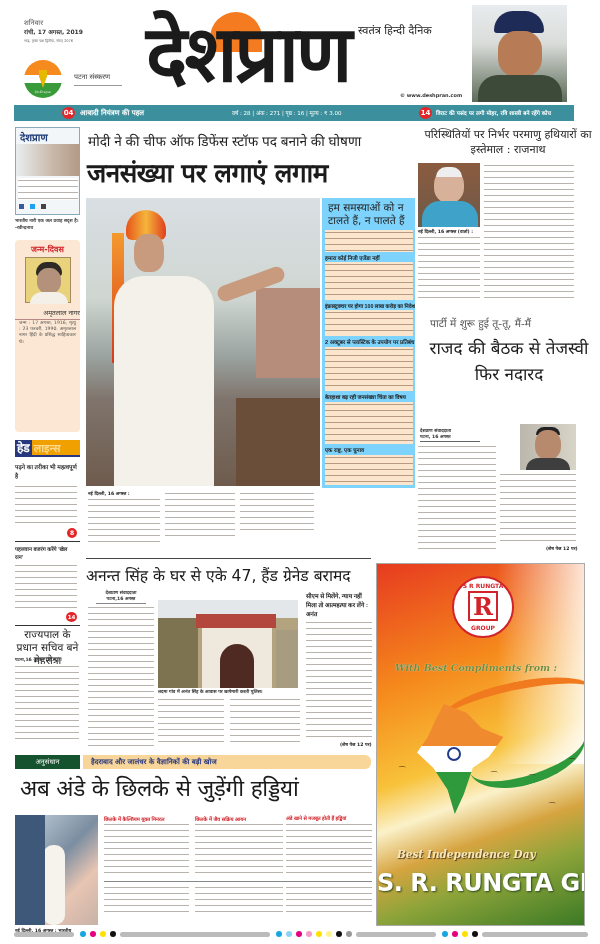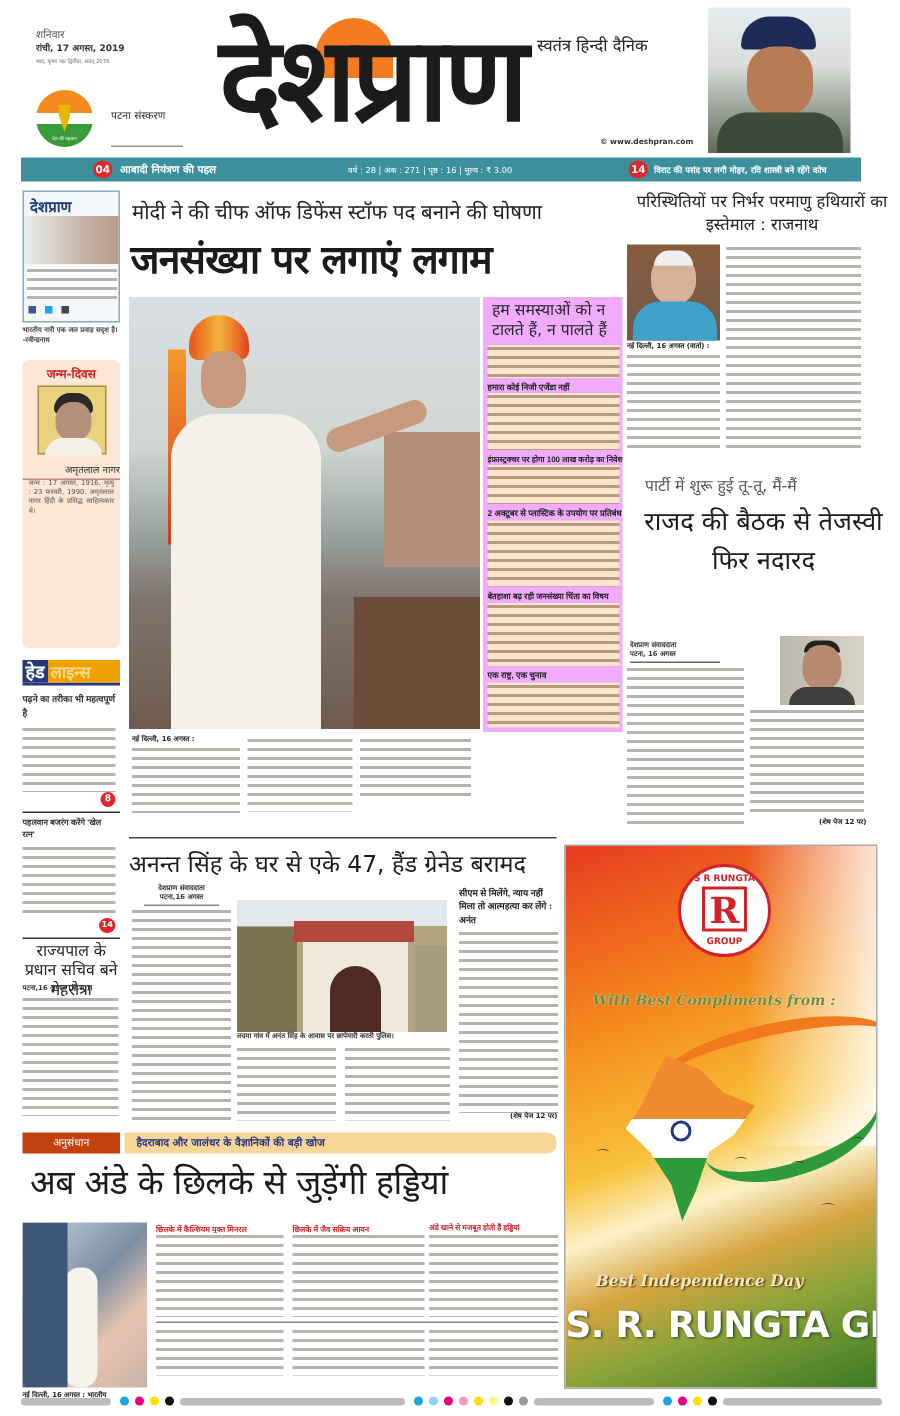--- a/index.html
+++ b/index.html
@@ -17,21 +17,21 @@
 
 <div class="abs" style="left:0;top:0;width:600px;height:105px">
   <div class="abs" style="left:24px;top:18px;font-size:7px;color:#555">शनिवार</div>
   <div class="abs" style="left:24px;top:28px;font-size:6px;font-weight:bold;color:#333">रांची, 17 अगस्त, 2019</div>
   <div class="abs" style="left:24px;top:38px;font-size:3.6px;color:#666;white-space:nowrap">भाद्र, कृष्ण पक्ष द्वितीया, संवत् 2076</div>
 
   <div class="abs" style="left:24px;top:60px;width:38px;height:38px;border-radius:50%;background:linear-gradient(#f58a1f 0 40%,#fff 40% 60%,#3a9b3a 60%);overflow:hidden">
     <div class="abs" style="left:15px;top:10px;width:8px;height:18px;background:#e6b800;clip-path:polygon(50% 100%,0 35%,0 0,100% 0,100% 35%)"></div>
     <div class="abs" style="left:0;top:30px;width:38px;text-align:center;font-size:3px;color:#fff">देश की पहचान</div>
   </div>
-  <div class="abs" style="left:74px;top:72px;font-size:7px;color:#333;border-bottom:1px solid #999;padding-bottom:16px;width:48px">पटना संस्करण</div>
+  <div class="abs" style="left:74px;top:72px;font-size:7px;color:#333;border-bottom:1px solid #999;padding-bottom:4px;width:48px">पटना संस्करण</div>
 
   <div class="abs" style="left:210px;top:12px;width:52px;height:40px;border-radius:52px 52px 0 0;background:#f47b20"></div>
   <div class="abs" style="left:146px;top:8px;font-family:'DejaVu Sans',sans-serif;font-weight:bold;font-size:78px;line-height:92px;color:#1b1b1b;letter-spacing:-3px;white-space:nowrap">देशप्राण</div>
   <div class="abs" style="left:358px;top:22px;font-size:11px;color:#222;white-space:nowrap">स्वतंत्र हिन्दी दैनिक</div>
   <div class="abs" style="left:400px;top:92px;font-size:5px;font-weight:bold;color:#333">© www.deshpran.com</div>
 
   <div class="abs" style="left:472px;top:5px;width:95px;height:97px;background:linear-gradient(#e9ecee,#d9dcd9 40%,#5d6b58)">
     <div class="abs" style="left:22px;top:6px;width:50px;height:22px;border-radius:25px 25px 4px 4px;background:#1e2b56"></div>
     <div class="abs" style="left:26px;top:26px;width:44px;height:46px;border-radius:40%;background:#b77c56"></div>
     <div class="abs" style="left:6px;top:70px;width:84px;height:27px;border-radius:20px 20px 0 0;background:#3d4a3a"></div>
@@ -99,21 +99,21 @@
 <div class="abs" style="left:86px;top:198px;width:234px;height:288px;background:linear-gradient(180deg,#d9dfe3 0%,#cfd6d1 35%,#9aa3a0 55%,#7f746c 70%,#6e5b4d 100%);overflow:hidden">
   <div class="abs" style="left:170px;top:90px;width:64px;height:90px;background:#b58d7a"></div>
   <div class="abs" style="left:40px;top:12px;width:40px;height:30px;border-radius:20px 20px 6px 6px;background:linear-gradient(90deg,#e8541a,#f4b53b,#e0401e)"></div>
   <div class="abs" style="left:26px;top:35px;width:12px;height:130px;background:linear-gradient(#f49a2e,#d73a1a)"></div>
   <div class="abs" style="left:48px;top:36px;width:30px;height:38px;border-radius:40%;background:#c89a7e"></div>
   <div class="abs" style="left:28px;top:78px;width:100px;height:210px;border-radius:30px 30px 0 0;background:#f4f1ea"></div>
   <div class="abs" style="left:130px;top:78px;width:70px;height:16px;border-radius:8px;background:#c89a7e;transform:rotate(-20deg)"></div>
   <div class="abs" style="left:150px;top:200px;width:84px;height:88px;background:#6a4e3a"></div>
 </div>
 
-<div class="abs" style="left:322px;top:198px;width:93px;height:290px;background:#f0abfc">
+<div class="abs" style="left:322px;top:198px;width:93px;height:290px;background:#7dd3fc">
   <div class="abs" style="left:6px;top:3px;width:87px;font-size:10.5px;line-height:13px;color:#222">हम समस्याओं को न टालते हैं, न पालते हैं</div>
   <div class="abs" style="left:3px;top:32px;width:88px;height:22px">
       <span class="filler fillpeach"></span>
     </div>
   <div class="abs sub" style="left:3px;top:56px;font-size:5.5px;color:#222">हमारा कोई निजी एजेंडा नहीं</div>
   <div class="abs" style="left:3px;top:64px;width:88px;height:38px">
       <span class="filler fillpeach"></span>
     </div>
   <div class="abs sub" style="left:3px;top:104px;font-size:5.3px;color:#222;white-space:nowrap;overflow:hidden;width:90px">इंफ्रास्ट्रक्चर पर होगा 100 लाख करोड़ का निवेश</div>
   <div class="abs" style="left:3px;top:112px;width:88px;height:26px">
@@ -195,21 +195,21 @@
   </div>
 <div class="abs" style="left:230px;top:697px;width:70px;height:50px">
     <span class="filler"></span>
   </div>
 <div class="abs sub" style="left:306px;top:592px;width:68px;font-size:6px;line-height:9px;color:#222">सीएम से मिलेंगे, न्याय नहीं मिला तो आत्महत्या कर लेंगे : अनंत</div>
 <div class="abs" style="left:306px;top:620px;width:66px;height:122px">
     <span class="filler"></span>
   </div>
 <div class="abs tiny" style="left:340px;top:742px;font-weight:bold;color:#222;white-space:nowrap">(शेष पेज 12 पर)</div>
 
-<div class="abs" style="left:15px;top:755px;width:65px;height:14px;background:#c2410c;color:#fff;font-size:7px;text-align:center;line-height:14px">अनुसंधान</div>
+<div class="abs" style="left:15px;top:755px;width:65px;height:14px;background:#14532d;color:#fff;font-size:7px;text-align:center;line-height:14px">अनुसंधान</div>
 <div class="abs" style="left:83px;top:755px;width:288px;height:14px;background:#f8d598;border-radius:0 6px 6px 0;color:#27377f;font-size:7px;font-weight:bold;padding-left:8px;line-height:14px;white-space:nowrap">हैदराबाद और जालंधर के वैज्ञानिकों की बड़ी खोज</div>
 <div class="abs" style="left:20px;top:772px;font-size:22.5px;color:#1b1b1b;white-space:nowrap;letter-spacing:-0.3px">अब अंडे के छिलके से जुड़ेंगी हड्डियां</div>
 <div class="abs" style="left:15px;top:815px;width:83px;height:110px;background:linear-gradient(135deg,#c9d6df,#7b8ea1 45%,#e8c5b3 70%,#c8b2a6);overflow:hidden">
   <div class="abs" style="left:28px;top:30px;width:22px;height:80px;border-radius:10px;background:#f6f2ec"></div>
   <div class="abs" style="left:0;top:0;width:30px;height:110px;background:#3d5878"></div>
 </div>
 <div class="abs tiny" style="left:15px;top:928px;font-weight:bold;color:#222;white-space:nowrap">नई दिल्ली, 16 अगस्त : भारतीय</div>
 
 <div class="abs sub" style="left:104px;top:815px;font-size:5.2px;color:#d1232a;white-space:nowrap">छिलके में कैल्शियम युक्त मिनरल</div>
 <div class="abs" style="left:104px;top:822px;width:85px;height:56px">

